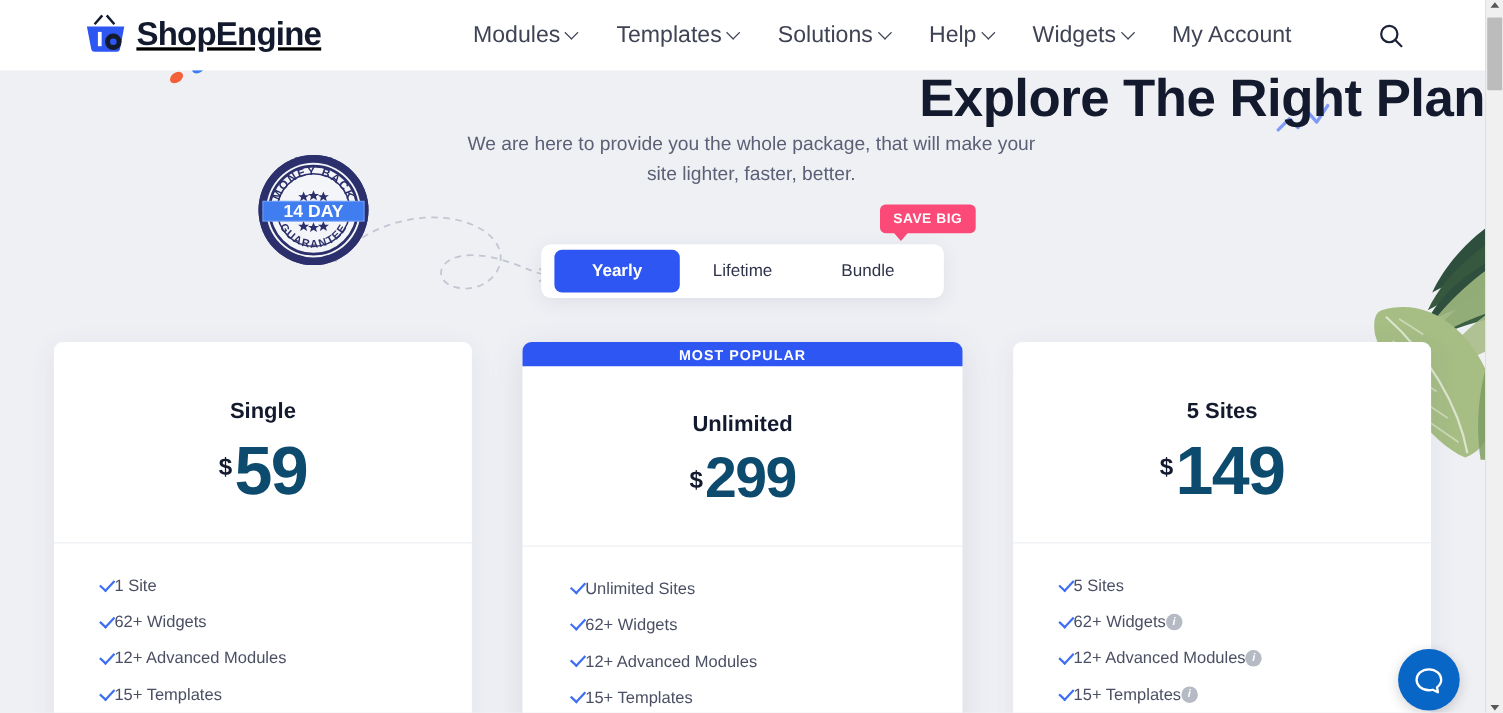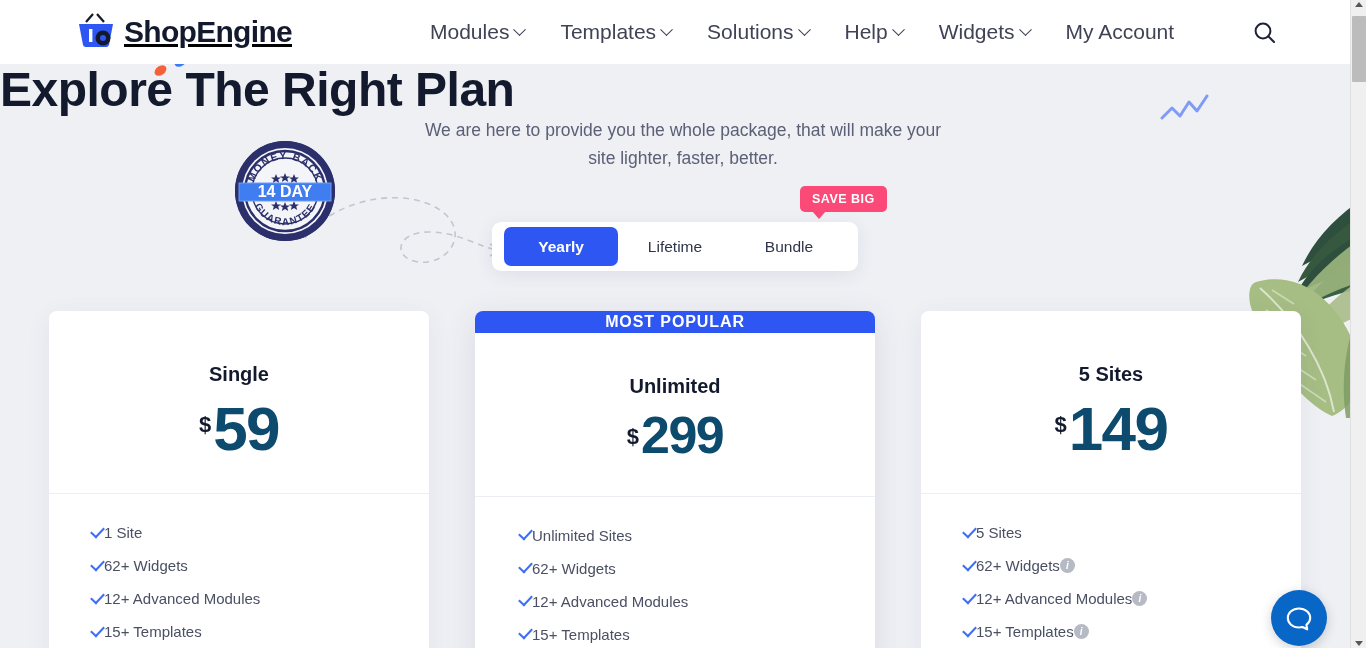--- a/index.html
+++ b/index.html
@@ -30,21 +30,21 @@
   
   .decor { position: absolute; pointer-events: none; }
   .confetti-o { left: 154px; top: 66px; width: 13px; height: 9px; border-radius: 50%; background: #f4603a; transform: rotate(-35deg); }
   .confetti-b { left: 174px; top: 57px; width: 13px; height: 9px; border-radius: 50%; background: #3a7bf4; transform: rotate(-35deg); }
   .zigzag { left: 1160px; top: 92px; }
   .dashed-curve { left: 300px; top: 180px; }
   .leaves { right: 0px; top: 170px; }
 
   
   .hero-title {
-    position: absolute; top: 62px; left: 0; width: 1350px; text-align: left;
+    position: absolute; top: 62px; left: 0; width: 1350px; text-align: right;
     font-size: 48px; font-weight: bold; color: #141a2e; letter-spacing: -0.5px;
   }
   .hero-sub {
     position: absolute; top: 116px; left: 50%; transform: translateX(-50%);
     width: 540px; text-align: center; font-size: 17.5px; line-height: 28px; color: #5b6076;
   }
 
   
   .guarantee { position: absolute; left: 233px; top: 139px; width: 104px; height: 104px; }
 
@@ -73,21 +73,21 @@
   .toggle-opt.active { background: #2e56f2; color: #fff; font-weight: bold; }
 
   
   .cards { position: absolute; top: 311px; left: 0; width: 1350px; display: flex; justify-content: center; gap: 46px; }
   .card {
     width: 380px; background: #fff; border-radius: 8px; position: relative;
     box-shadow: 0 6px 26px rgba(60,70,110,0.07);
   }
   .card.featured { width: 400px; box-shadow: 0 8px 32px rgba(60,70,110,0.12); }
   .popular-bar {
-    height: 22px; background: #2e56f2; color: #fff; font-size: 16px; font-weight: bold;
+    height: 22px; background: #2e56f2; color: #fff; font-size: 13px; font-weight: bold;
     letter-spacing: 0.9px; display: flex; align-items: center; justify-content: center;
     border-radius: 8px 8px 0 0;
   }
   .card-head { padding: 52px 0 36px; text-align: center; border-bottom: 1px solid #eceef3; }
   .card.featured .card-head { padding-top: 42px; }
   .plan-name { font-size: 20px; font-weight: bold; color: #141a2e; }
   .price-row { margin-top: 14px; display: flex; justify-content: center; align-items: flex-start; }
   .cur { font-size: 22px; font-weight: bold; color: #141a2e; margin-top: 12px; margin-right: 2px; }
   .amt { font-size: 62px; font-weight: bold; color: #0c4a6e; line-height: 0.92; letter-spacing: -1.5px; }
   .card.featured .amt { font-size: 52px; }

